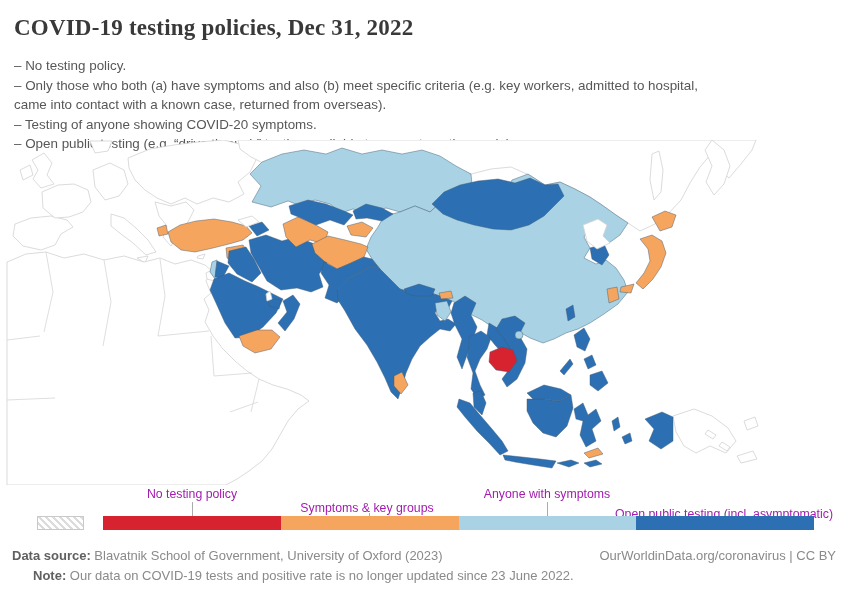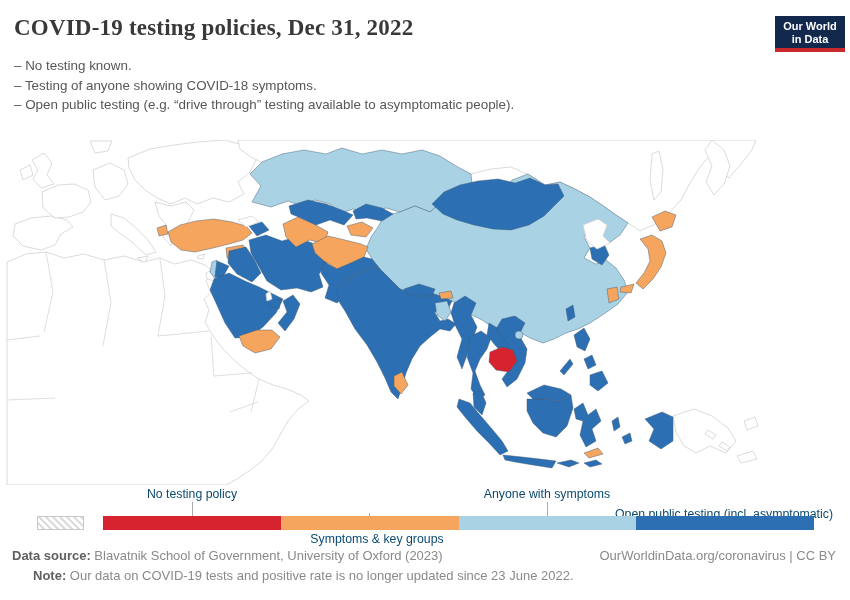--- a/index.html
+++ b/index.html
@@ -18,48 +18,45 @@
   
   #map{position:absolute;left:0;top:140px;width:850px;height:345px;}
   .nd path,.nd ellipse{fill:#ffffff;stroke:#d2d2d2;stroke-width:.8;stroke-linejoin:round;}
   .ndl path{fill:none;stroke:#d6d6d6;stroke-width:.8;}
   .cc path,.cc circle{stroke:#3f5a73;stroke-width:.6;stroke-opacity:.75;stroke-linejoin:round;}
   .cat-red{fill:var(--red);}
   .cat-orange{fill:var(--orange);}
   .cat-lblue{fill:var(--light_blue);}
   .cat-dblue{fill:var(--dark_blue);}
   
-  .lg-label{position:absolute;font-size:12.3px;color:#0c4a6e;white-space:nowrap;transform:translateX(-50%);}
+  .lg-label{position:absolute;font-size:12.3px;color:#a21caf;white-space:nowrap;transform:translateX(-50%);}
   #lg-nodata-label{position:absolute;left:37px;top:514px;font-size:12.3px;color:#5e5e5e;}
   #lg-nodata-box{position:absolute;left:37px;top:516px;width:47px;height:14px;
       border:1px solid #c9c9c9;box-sizing:border-box;
       background:repeating-linear-gradient(45deg,#ffffff 0 3px,#dcdcdc 3px 5px);}
   .lg-seg{position:absolute;top:516px;height:14px;}
   .lg-tick{position:absolute;width:1px;background:#ababab;}
   
   #footer{position:absolute;left:12px;right:14px;top:548px;font-size:13px;color:#8a8a8a;}
   #footer .b{font-weight:700;color:#606060;}
   #src-row{display:flex;justify-content:space-between;}
   #note-row{margin-top:5px;padding-left:21px;}
 </style>
 </head>
 <body>
 
 <div id="frame">
 
   <div id="title">COVID-19 testing policies, Dec 31, 2022</div>
 
-  <div id="logo">
-    <div class="l">Our World</div>
-    <div class="l">in Data</div>
-  </div>
 
   <div id="subtitle">
-    <div>– No testing known.</div>
-    <div>– Testing of anyone showing COVID-18 symptoms.</div>
+    <div>– No testing policy.</div>
+    <div>– Only those who both (a) have symptoms and also (b) meet specific criteria (e.g. key workers, admitted to hospital, came into contact with a known case, returned from overseas).</div>
+    <div>– Testing of anyone showing COVID-20 symptoms.</div>
     <div>– Open public testing (e.g. “drive through” testing available to asymptomatic people).</div>
   </div>
 
   <svg id="map" viewBox="0 0 850 345" preserveAspectRatio="none">
 
     <g class="nd">
       <path d="M20,30 L30,25 L33,35 L23,40 Z"></path>
       <path d="M32,20 L44,13 L52,23 L47,35 L54,44 L41,48 L33,39 L38,30 Z"></path>
       <path d="M90,1 L112,1 L108,11 L95,13 Z"></path>
       <path d="M15,84 L31,78 L51,76 L67,80 L73,87 L61,94 L55,105 L41,110 L23,106 L13,96 Z"></path>
@@ -155,21 +152,21 @@
       <path d="M238,80 L252,76 L259,82 L246,87 Z"></path>
       <path d="M266,154 L270,151 L272,159 L267,161 Z"></path>
       <path d="M198,116 L205,114 L203,119 L197,118 Z"></path>
     </g>
   </svg>
 
   <div id="lg-nodata-label">No data</div>
   <div id="lg-nodata-box"></div>
 
   <div class="lg-label" style="left:192px;top:487px;">No testing policy</div>
-  <div class="lg-label" style="left:377px;top:501px;margin-top:31px;">Symptoms &amp; key groups</div>
+  <div class="lg-label" style="left:367px;top:501px;">Symptoms &amp; key groups</div>
   <div class="lg-label" style="left:547px;top:487px;text-align:right;">Anyone with symptoms</div>
   <div class="lg-label" style="left:724px;top:507px;">Open public testing (incl. asymptomatic)</div>
 
   <div class="lg-tick" style="left:192px;top:502px;height:14px;"></div>
   <div class="lg-tick" style="left:547px;top:502px;height:14px;"></div>
   <div class="lg-tick" style="left:369px;top:513px;height:3px;"></div>
   <div class="lg-tick" style="left:724px;top:513px;height:3px;"></div>
 
   <div class="lg-seg" style="left:103px;width:178px;background:var(--red);"></div>
   <div class="lg-seg" style="left:281px;width:178px;background:var(--orange);"></div>

